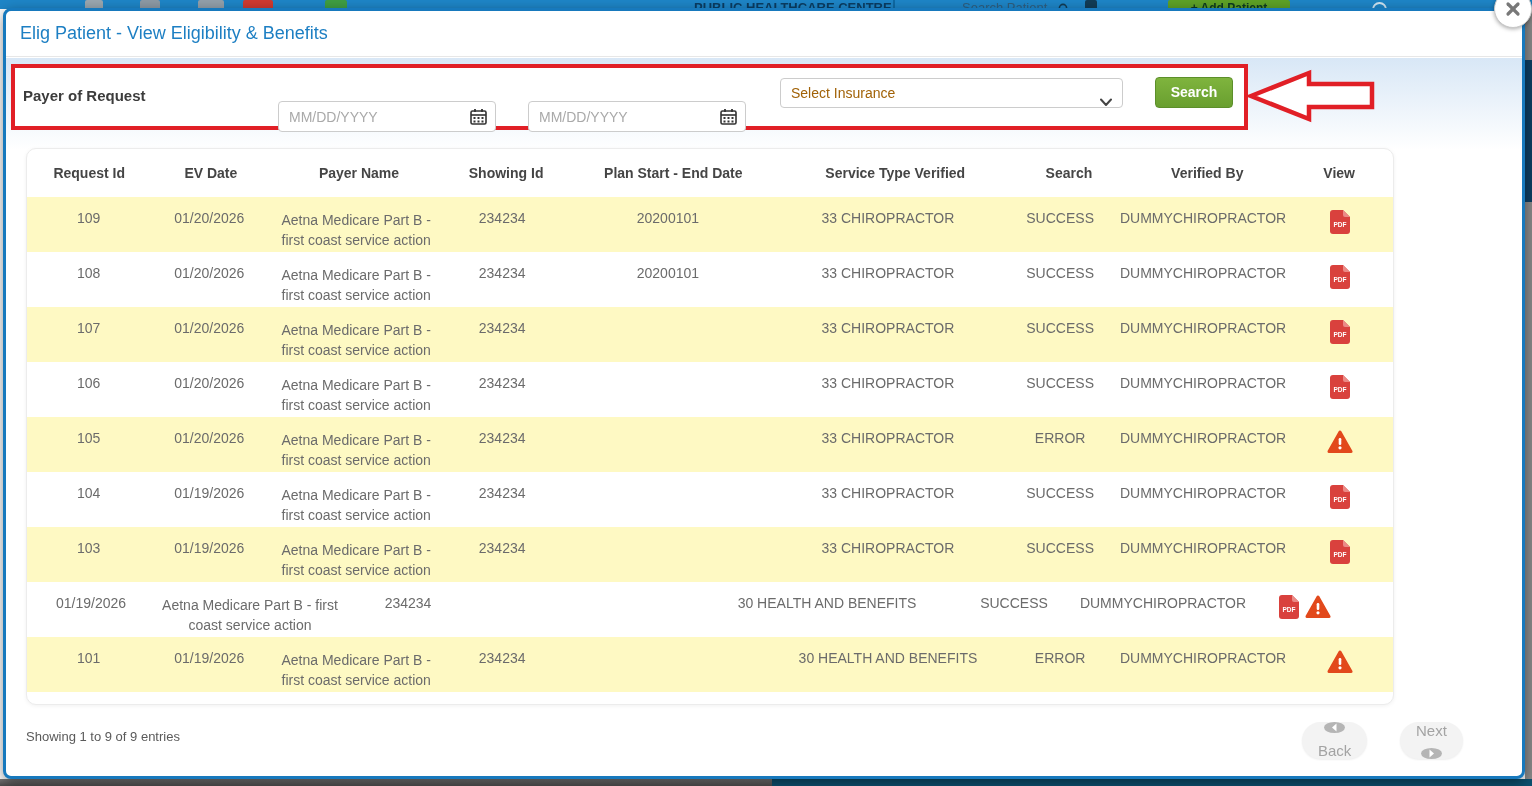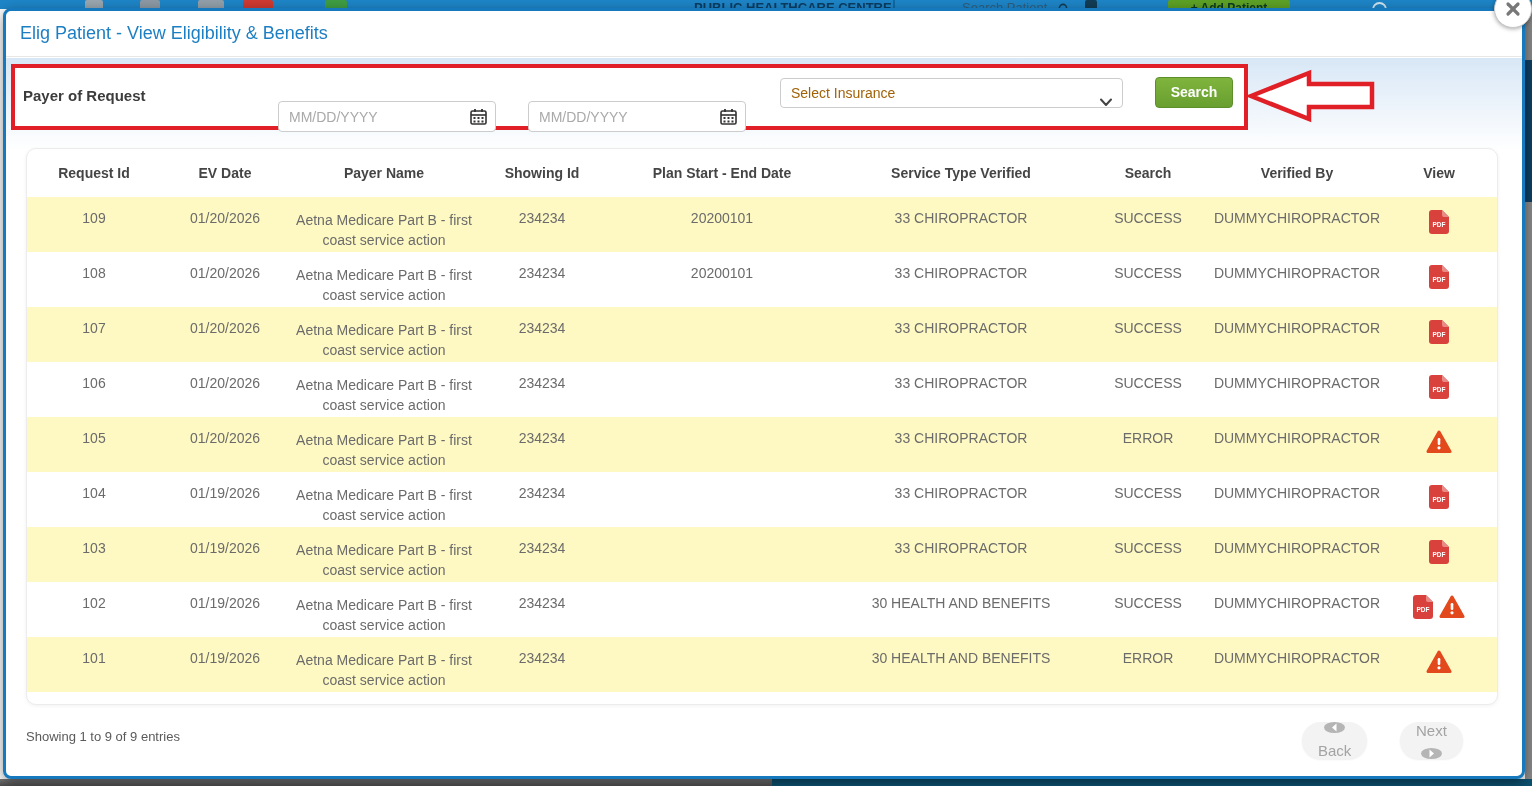--- a/index.html
+++ b/index.html
@@ -46,21 +46,21 @@
   .ins-select { position:absolute; left:765px; top:10px; width:343px; height:30px; border:1px solid #ccc;
                 border-radius:4px; background:#fff; font-size:14px; color:#a16207; line-height:28px;
                 padding-left:10px; cursor:pointer; }
   .ins-select .chev { position:absolute; right:10px; top:9px; }
   .search-btn { position:absolute; left:1140px; top:9px; width:78px; height:31px; border-radius:4px;
                 background:linear-gradient(#7fb43e,#699f2f); border:1px solid #5c8f2a; color:#fff;
                 font-size:14px; text-align:center; line-height:29px; cursor:pointer;font-weight:bold; }
   .annot-arrow { position:absolute; left:1239px; top:57px; }
 
   
-  .card { position:absolute; left:20px; top:137px; width:1472px; height:557px; background:#fff;
+  .card { position:absolute; left:20px; top:137px; width:1368px; height:557px; background:#fff;
           border:1px solid #ececec; border-radius:10px; box-shadow:0 1px 4px rgba(0,0,0,.06); overflow:hidden; }
   .thead { display:flex; height:48px; align-items:center; }
   .th { font-size:14px; font-weight:bold; color:#454545; text-align:center; }
   .trow { display:flex; height:55px; }
   .trow.alt { background:#fef9c3; }
   .td { font-size:14px; color:#6b6b6b; text-align:center; padding-top:13px; }
   .c0{width:134px;} .c1{width:128px;} .c2{width:190px; padding-left:6px; padding-right:6px; line-height:20px;}
   .c3{width:126px;} .c4{width:234px;} .c5{width:244px;} .c6{width:130px;} .c7{width:168px;} .c8{width:116px;}
   .c8 .icons { display:flex; justify-content:center; gap:6px; align-items:center; }
   .icon-btn { display:inline-flex; cursor:pointer; }
@@ -336,21 +336,20 @@
                     <path d="M3 0 h10 l7 7 v14 a3 3 0 0 1 -3 3 h-14 a3 3 0 0 1 -3 -3 v-18 a3 3 0 0 1 3 -3 z" fill="#d9413d"></path>
                     <path d="M13 0 l7 7 h-5 a2 2 0 0 1 -2 -2 z" fill="#ea8a86"></path>
                     <text x="10" y="17" font-size="6.5" fill="#fff" text-anchor="middle" font-weight="bold" font-family="Liberation Sans, sans-serif">PDF</text>
                   </svg>
                 </span>
               </span>
             </div>
   </div>
 
   <div class="trow">
-    <div class="td c0">102</div>
     <div class="td c1">01/19/2026</div>
     <div class="td c2">Aetna Medicare Part B - first coast service action</div>
     <div class="td c3">234234</div>
     <div class="td c4"></div>
     <div class="td c5">30 HEALTH AND BENEFITS</div>
     <div class="td c6">SUCCESS</div>
     <div class="td c7">DUMMYCHIROPRACTOR</div>
     <div class="td c8">
               <span class="icons">
                 <span class="icon-btn">

